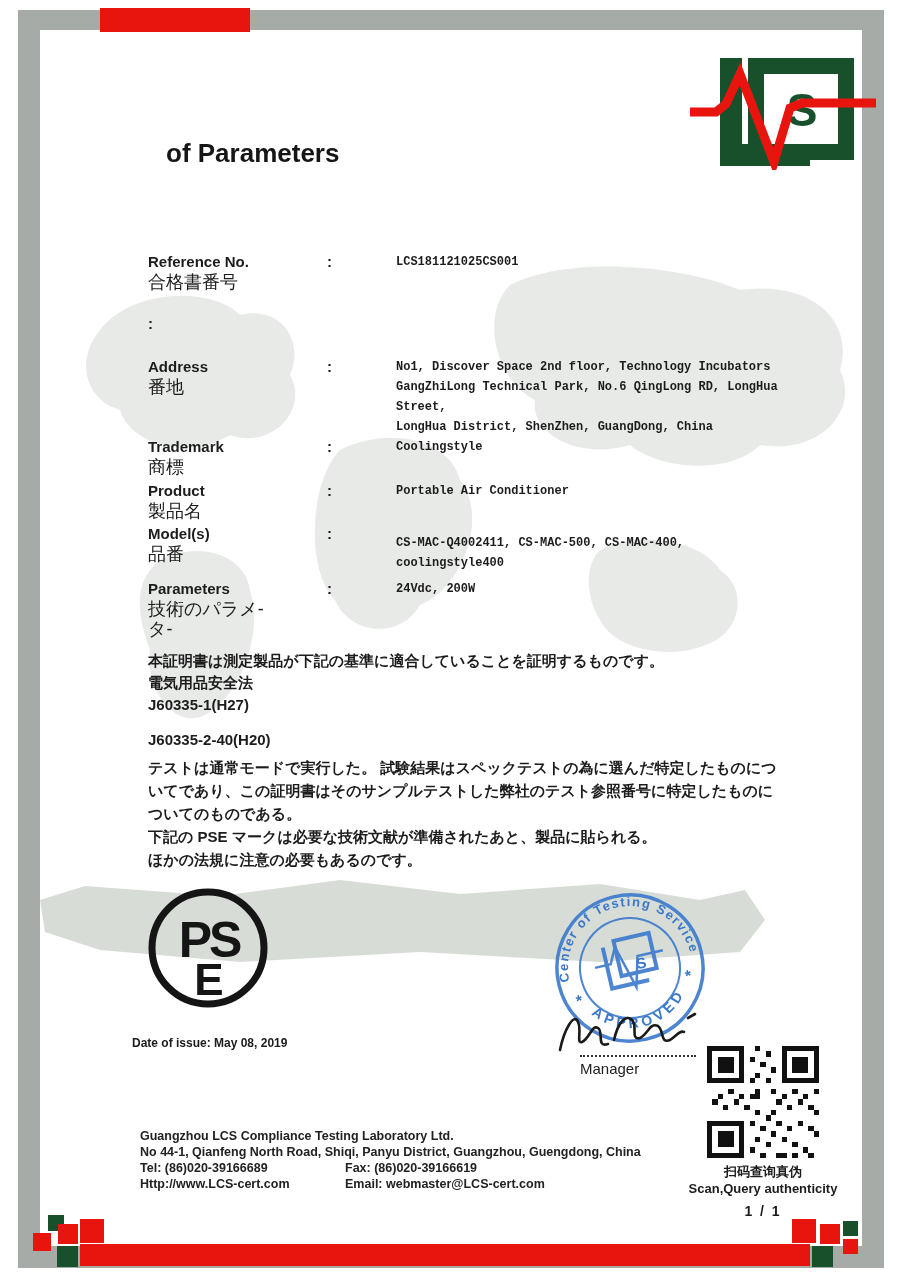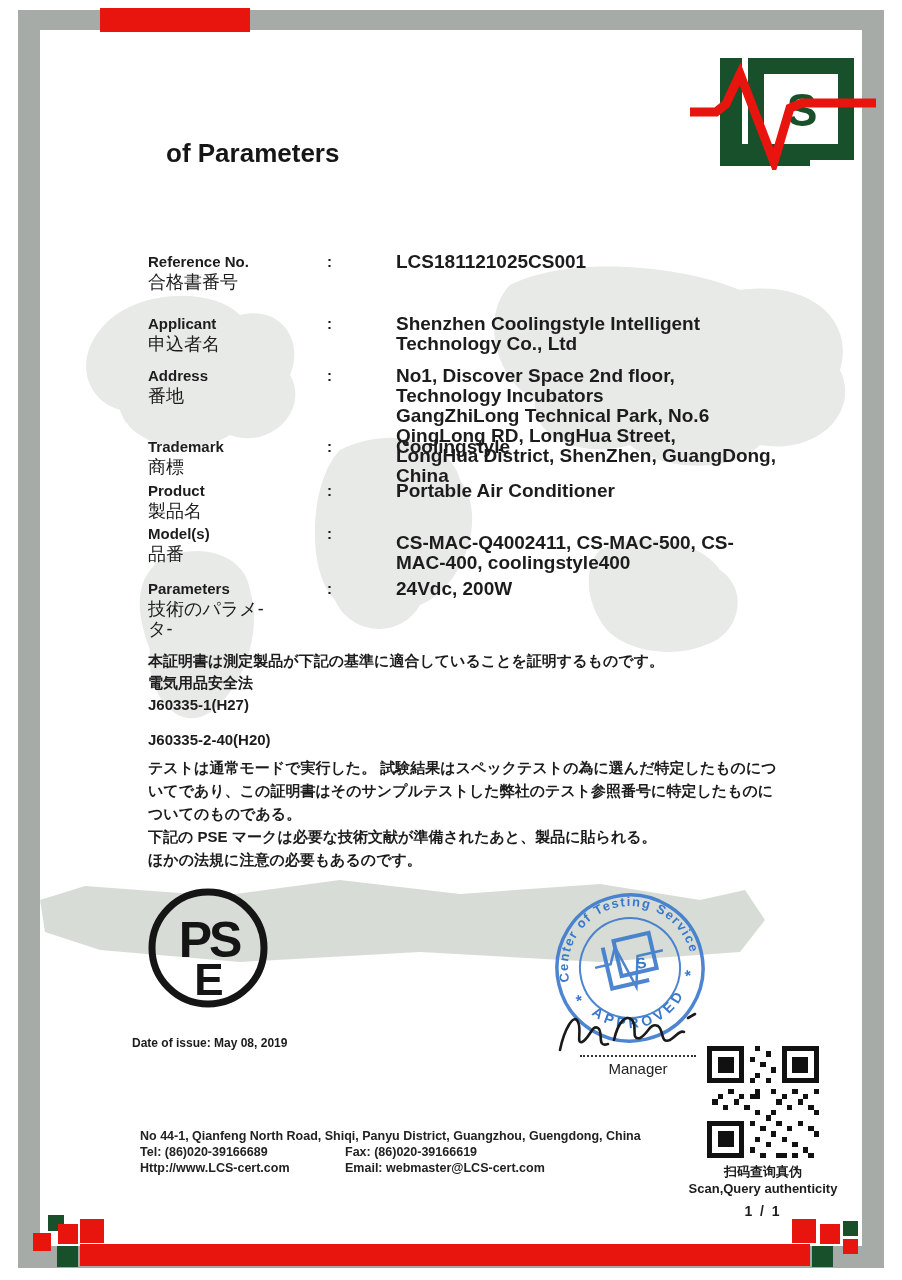--- a/index.html
+++ b/index.html
@@ -32,36 +32,36 @@
   .title-block { left:166px; top:136px; z-index:3; }
   .title-main { font-size:44px; font-weight:bold; letter-spacing:1px; color:#161616; }
   .title-sub  { font-size:26px; font-weight:bold; margin-top:2px; color:#161616; }
 
   
   .row { left:148px; width:630px; display:flex; z-index:3;gap:41px; }
   .lbl { width:138px; flex:none; }
   .lbl .en { font-size:15px; font-weight:bold; line-height:20px; }
   .lbl .ja { font-size:18px; line-height:20px; }
   .col { width:28px; flex:none; font-size:15px; font-weight:bold; line-height:20px; }
-  .val { flex:1; font-size:19px; font-weight:bold; line-height:20px; }
+  .val { flex:1; font-size:12px; font-weight:bold; line-height:20px;font-family:Liberation Mono, monospace; }
   .val .vline { display:block; }
 
   
   .jp-block { left:148px; width:640px; z-index:3; font-size:15px; }
   .jp-block .jline { line-height:22px; font-weight:600; }
   .jp-block .std   { font-weight:bold; }
   .note .jline { line-height:23px; font-weight:600; }
   .gap { height:13px; }
 
   
   .pse   { left:146px; top:886px; z-index:3; }
   .stamp { left:550px; top:888px; z-index:4; transform:rotate(-13deg); }
   .sig   { left:552px; top:1000px; z-index:5; }
   .sig-line { left:580px; top:1040px; width:116px; height:17px; border-bottom:2px dotted #333; z-index:5; }
-  .manager  { left:580px; top:1060px; width:116px; text-align:center; font-size:15px; color:#222; z-index:5; }
+  .manager  { left:580px; top:1060px; width:116px; text-align:left; font-size:15px; color:#222; z-index:5; }
 
   .date-issue { left:132px; top:1036px; font-size:12px; font-weight:bold; z-index:3; }
 
   
   .qr-block { left:678px; top:1046px; width:170px; text-align:center; z-index:3; }
   .qr-svg { display:block; margin:0 auto; }
   .qr-zh { font-size:13px; font-weight:bold; margin-top:5px; }
   .qr-en { font-size:13px; font-weight:bold; }
   .qr-page { font-size:14px; font-weight:bold; margin-top:7px; letter-spacing:2px; }
 
@@ -120,29 +120,24 @@
 <div class="abs row" style="top:252px;">
   <div class="lbl">
       <div class="en">Reference No.</div>
     <div class="ja">合格書番号</div>
     </div>
   <div class="col">:</div>
   <div class="val">LCS181121025CS001</div>
 </div>
 
 <div class="abs row" style="top:314px;">
-  <div class="lbl">
-      <div class="en">Applicant</div>
-    <div class="ja">申込者名</div>
-    </div>
-  <div class="col">:</div>
-  <div class="val">Shenzhen Coolingstyle Intelligent Technology Co., Ltd</div>
-</div>
-
-<div class="abs row" style="top:366px;">
+  <div class="col">:</div>
+</div>
+
+<div class="abs row" style="top:357px;">
   <div class="lbl">
       <div class="en">Address</div>
     <div class="ja">番地</div>
     </div>
   <div class="col">:</div>
   <div class="val">
     <span class="vline">No1, Discover Space 2nd floor, Technology Incubators</span>
     <span class="vline">GangZhiLong Technical Park, No.6 QingLong RD, LongHua Street,</span>
     <span class="vline">LongHua District, ShenZhen, GuangDong, China</span>
   </div>
@@ -306,20 +301,21 @@
         <rect x="19" y="20" width="1" height="1"></rect>
         <rect x="12" y="12" width="1" height="1"></rect>
     </g>
   </svg>
   <div class="qr-zh">扫码查询真伪</div>
   <div class="qr-en">Scan,Query authenticity</div>
   <div class="qr-page">1 / 1</div>
 </div>
 
 <div class="abs footer">
+  <div class="fline">Guangzhou LCS Compliance Testing Laboratory Ltd.</div>
   <div class="fline">No 44-1, Qianfeng North Road, Shiqi, Panyu District, Guangzhou, Guengdong, China</div>
   <div class="fline two">
     <span class="c1">Tel: (86)020-39166689</span>
     <span>Fax: (86)020-39166619</span>
   </div>
   <div class="fline two">
     <span class="c1">Http://www.LCS-cert.com</span>
     <span>Email: webmaster@LCS-cert.com</span>
   </div>
 </div>

